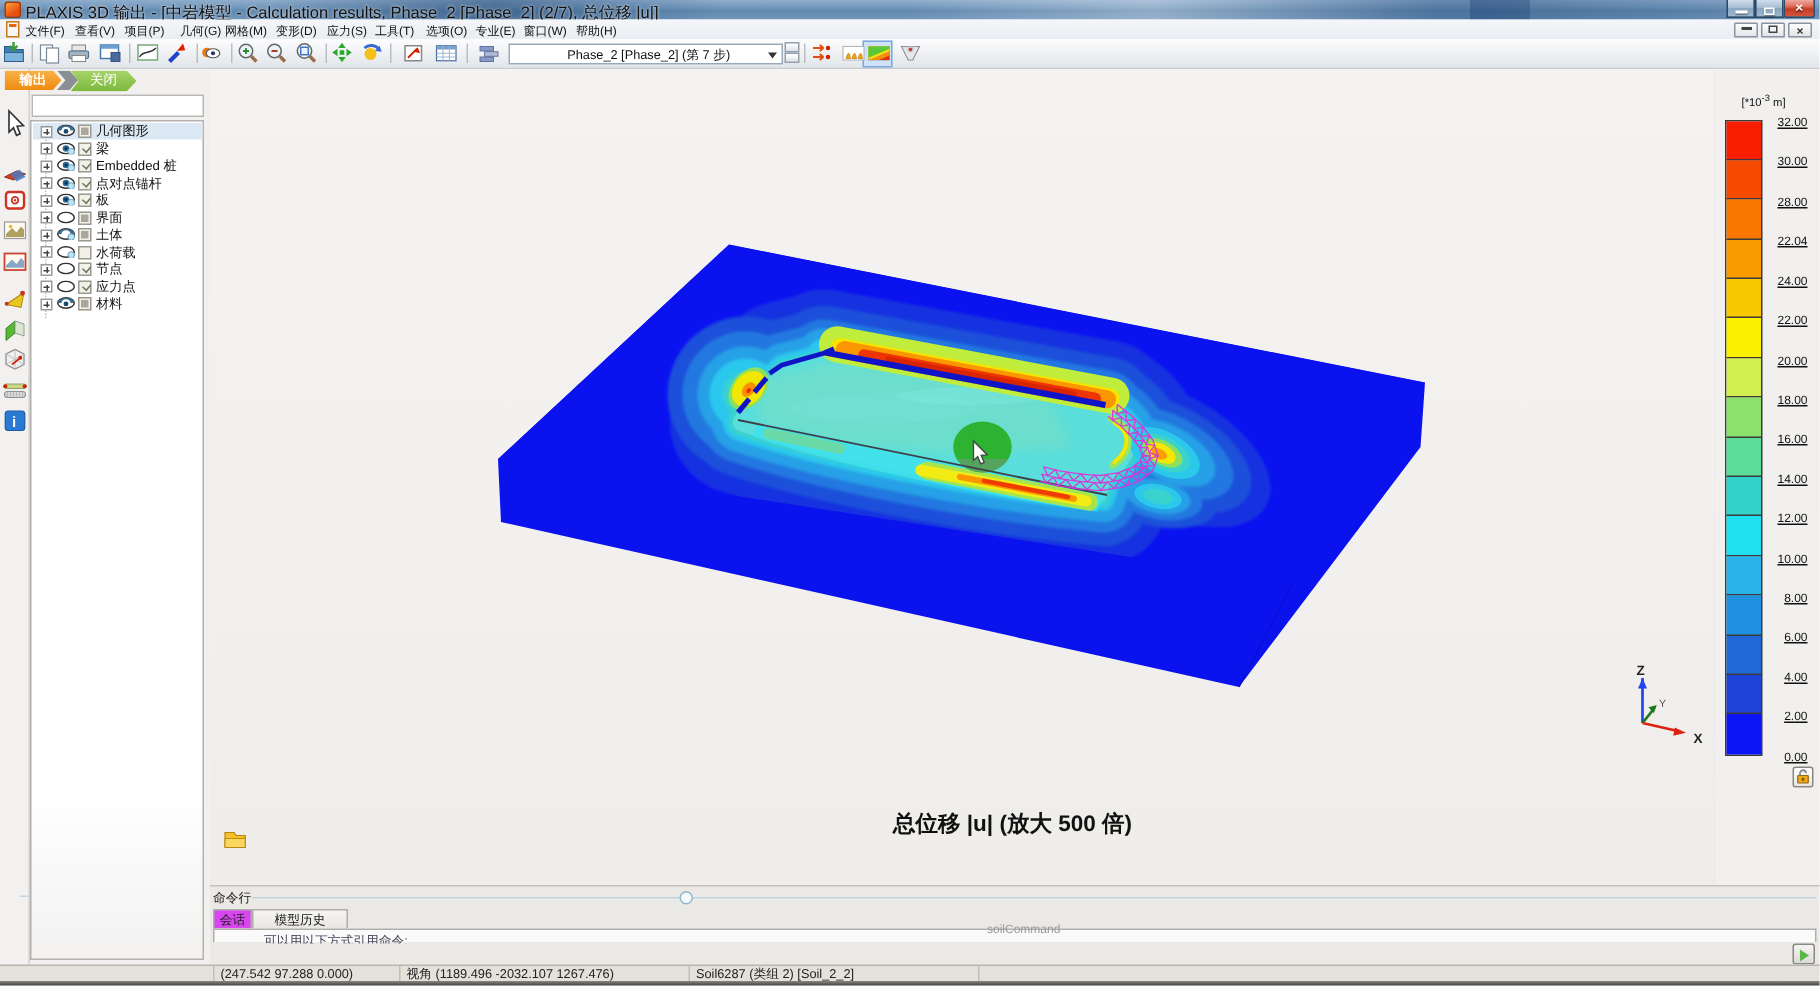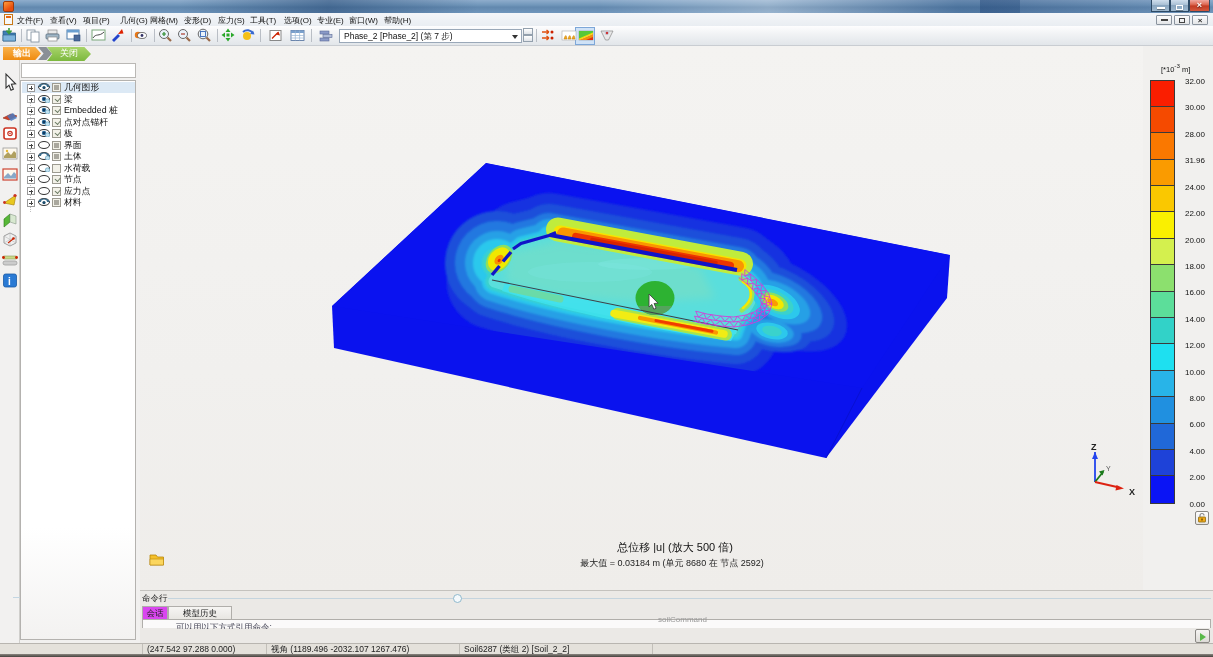--- a/index.html
+++ b/index.html
@@ -28,21 +28,21 @@
 #docicon{position:absolute;left:4px;top:1px;width:9px;height:11px;background:#f7f7f7;
  border:1px solid #c87818;}
 #docicon i{position:absolute;left:1px;top:1px;width:5px;height:2px;background:#e8650f;}
 .mdibtn{position:absolute;top:2px;width:16px;height:10px;background:linear-gradient(#fdfdfd,#e3e5e8);
  border:1px solid #8a939e;border-radius:1px;font-size:7px;color:#333;text-align:center;line-height:8px;}
 #toolbar{position:absolute;left:0;top:26px;width:1213px;height:20px;
  background:linear-gradient(180deg,#fdfdfe 0%,#f0f2f4 45%,#e2e6ea 100%);
  border-bottom:1px solid #c9cdd2;}
 .tsep{position:absolute;top:3px;width:1px;height:13px;background:#b9bec5;}
 #combo{position:absolute;left:339px;top:3px;width:183px;height:14px;background:#fff;
- border:1px solid #9aa8b8;font-size:8.5px;line-height:12px;padding-left:4px;color:#111;white-space:nowrap;}
+ border:1px solid #9aa8b8;font-size:8.5px;line-height:12px;padding-left:4px;color:#111;white-space:nowrap;text-align:center;}
 #combo .arr{position:absolute;right:3px;top:5px;width:0;height:0;border-left:3px solid transparent;
  border-right:3px solid transparent;border-top:4px solid #333;}
 #spinner{position:absolute;left:523px;top:2px;width:10px;height:16px;}
 #spinner div{position:absolute;left:0;width:10px;height:7px;background:linear-gradient(#fff,#dfe3e8);
  border:1px solid #93a0ad;}
 #selbox{position:absolute;left:575px;top:1px;width:20px;height:18px;background:#cfe2f7;
  border:1px solid #7da7d8;z-index:1;}
 
 #dock{position:absolute;left:0;top:46px;width:140px;height:597px;background:#f1f0ef;}
 #strip{position:absolute;left:0;top:0;width:20px;height:597px;background:#f2f1f0;border-right:1px solid #d0cfcc;}
@@ -64,28 +64,28 @@
 .trow .lbl{position:absolute;left:42px;top:0px;}
 .chk{position:absolute;left:30px;top:1px;width:9px;height:9px;border:1px solid #9c9a90;background:#f2f1e8;}
 .chk.g:before{content:"";position:absolute;left:1px;top:1px;width:5px;height:5px;background:#aaa89e;}
 .chk.c:before{content:"";position:absolute;left:1.5px;top:1px;width:4px;height:2.5px;border-left:1.5px solid #6a7a62;border-bottom:1.5px solid #6a7a62;transform:rotate(-50deg);}
 .eye{position:absolute;left:16px;top:1px;width:12px;height:8px;}
 
 #canvas{position:absolute;left:140px;top:46px;width:1073px;height:544px;
  background:linear-gradient(180deg,#f4f3f1 0%,#f1f0ee 60%,#efedea 100%);}
 #vdiv{position:absolute;left:1003px;top:0;width:1px;height:544px;background:#dbdad8;}
 .ctitle1{position:absolute;left:160px;top:494px;width:750px;text-align:center;
- font-size:11px;font-weight:normal;color:#111;}
+ font-size:15px;font-weight:bold;color:#111;}
 .ctitle2{position:absolute;left:157px;top:511px;width:750px;text-align:center;font-size:9px;color:#222;}
 
 #legend{position:absolute;left:1143px;top:46px;width:70px;height:544px;background:#f1f0ee;}
 #lbar{position:absolute;left:7px;top:33.5px;width:25px;height:424px;border:1px solid #3a3a3a;}
 #lbar div{width:100%;height:26.4px;border-bottom:1px solid #3a3a3a;}
 #lbar div:last-child{border-bottom:none;}
-.llab{position:absolute;left:34px;width:28px;text-align:right;font-size:8px;color:#111;}
+.llab{position:absolute;left:34px;width:28px;text-align:right;font-size:8px;color:#111;text-decoration:underline;}
 #lhead{position:absolute;left:18px;top:16px;font-size:7.5px;color:#111;white-space:nowrap;}
 #lock{position:absolute;left:52px;top:465px;width:14px;height:14px;background:linear-gradient(#fdfdfd,#e8e6e2);
  border:1px solid #8a8884;border-radius:2px;}
 
 #cmdpanel{position:absolute;left:140px;top:590px;width:1073px;height:53px;background:#ebe9e6;
  border-top:1px solid #c4c2be;}
 #cmdlbl{position:absolute;left:2px;top:2px;font-size:8.5px;color:#222;}
 #slider{position:absolute;left:28px;top:7px;width:1043px;height:1px;background:#c4d4de;}
 #sknob{position:absolute;left:313px;top:2.5px;width:9px;height:9px;border-radius:50%;background:#f4f9fc;border:1px solid #8fb8cc;}
 .stab{position:absolute;top:15px;height:13px;font-size:8.5px;color:#222;text-align:center;
@@ -108,20 +108,21 @@
 #bottomstrip{position:absolute;left:0;top:654px;width:1213px;height:3px;
  background:linear-gradient(#8a8680,#45423d);}
 </style>
 </head>
 <body>
 <div id="titlebar">
  <div class="streak1"></div>
     <div class="streak2"></div>
     <div class="streak3"></div>
  <div id="appicon"></div>
+ <div id="titletext">PLAXIS 3D 输出 - [中岩模型 - Calculation results, Phase_2 [Phase_2] (2/7), 总位移 |u|]</div>
  <div class="winbtn" style="left:1151px;width:19px;">
       <span style="top:2px"><i style="display:inline-block;width:8px;height:2px;background:#fff;box-shadow:0 1px 1px rgba(0,0,0,.4)"></i></span>
     </div>
  <div class="winbtn" style="left:1170px;width:19px;">
       <span style="top:2.5px"><i style="display:inline-block;width:7px;height:5px;border:1.5px solid #fff;box-shadow:0 1px 1px rgba(0,0,0,.3)"></i></span>
     </div>
  <div class="winbtn close" style="left:1189px;width:21px;border-bottom-left-radius:2px;border-bottom-right-radius:2px;">
       <span style="top:-0.5px;font-size:9px;font-weight:bold">×</span>
     </div>
 </div>
@@ -514,21 +515,20 @@
   <text x="1091" y="450" font-size="9" font-weight="bold" fill="#222" font-family="Liberation Sans">Z</text>
   <text x="1106" y="471" font-size="7" fill="#555" font-family="Liberation Sans">Y</text>
   <text x="1129" y="495" font-size="9" font-weight="bold" fill="#222" font-family="Liberation Sans">X</text>
 
   <g>
    <path d="M150,555 l6,0 l1.5,2 l6,0 l0,8 l-13.5,0 Z" fill="#f5c02a" stroke="#b8860b" stroke-width="0.8"></path>
    <path d="M150,559 l13.5,0 l0,6 l-13.5,0 Z" fill="#fbd65e" stroke="#b8860b" stroke-width="0.6"></path>
   </g>
  </svg>
  <div class="ctitle1">总位移 |u| (放大 500 倍)</div>
- <div class="ctitle2">最大值 = 0.03184 m (单元 8680 在 节点 2592)</div>
  <div id="vdiv"></div>
 </div>
 <div id="legend">
  <div id="lhead">[*10<sup>-3</sup> m]</div>
  <div id="lbar">
   <div style="background:#fa1e00"></div>
       <div style="background:#f54a00"></div>
   <div style="background:#fa7800"></div>
       <div style="background:#fa9b00"></div>
   <div style="background:#fac800"></div>
@@ -540,21 +540,21 @@
   <div style="background:#1ee0f0"></div>
       <div style="background:#28b4e8"></div>
   <div style="background:#2090e0"></div>
       <div style="background:#2068d8"></div>
   <div style="background:#1e42d8"></div>
       <div style="background:#0a14f5"></div>
  </div>
  <div class="llab" style="top:31px">32.00</div>
  <div class="llab" style="top:57.4px">30.00</div>
  <div class="llab" style="top:83.8px">28.00</div>
- <div class="llab" style="top:110.2px">31.96</div>
+ <div class="llab" style="top:110.2px">22.04</div>
  <div class="llab" style="top:136.7px">24.00</div>
  <div class="llab" style="top:163px">22.00</div>
  <div class="llab" style="top:189.5px">20.00</div>
  <div class="llab" style="top:215.9px">18.00</div>
  <div class="llab" style="top:242.3px">16.00</div>
  <div class="llab" style="top:268.7px">14.00</div>
  <div class="llab" style="top:295.2px">12.00</div>
  <div class="llab" style="top:321.6px">10.00</div>
  <div class="llab" style="top:348px">8.00</div>
  <div class="llab" style="top:374.4px">6.00</div>

